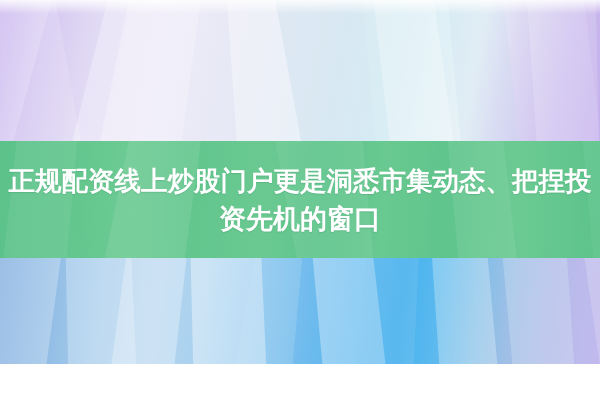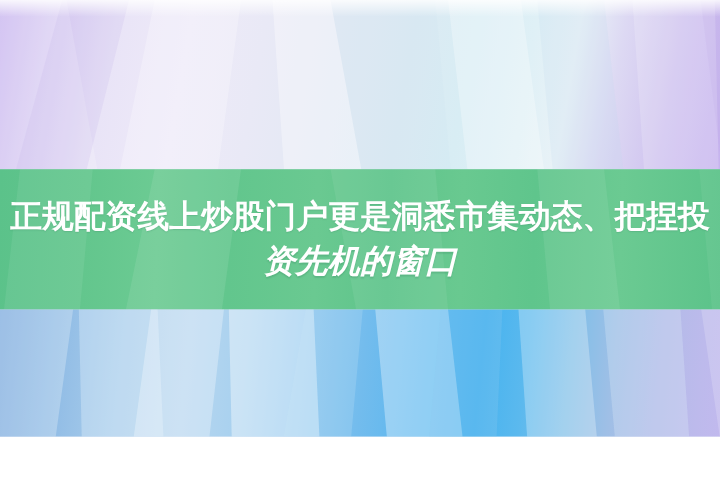--- a/index.html
+++ b/index.html
@@ -142,21 +142,21 @@
     font-weight: bold;
     font-size: 27px;
     line-height: 38px;
     letter-spacing: 0px;
     white-space: nowrap;
     text-align: center;
     text-shadow: 0 1px 1px rgba(60,140,100,0.28);
     font-family: "DejaVu Sans", "Liberation Sans", sans-serif;
   }
   .headline-line.l1 { font-size: 26.5px; }
-  .headline-line.l2 { font-size: 27px; font-style: italic; }
+  .headline-line.l2 { font-size: 27px; }
 
   
   .watermark {
     position: absolute;
     left: 280px;
     top: 378px;
     width: 120px;
     height: 18px;
     color: rgba(255,255,255,0.50);
     font-size: 11px;

